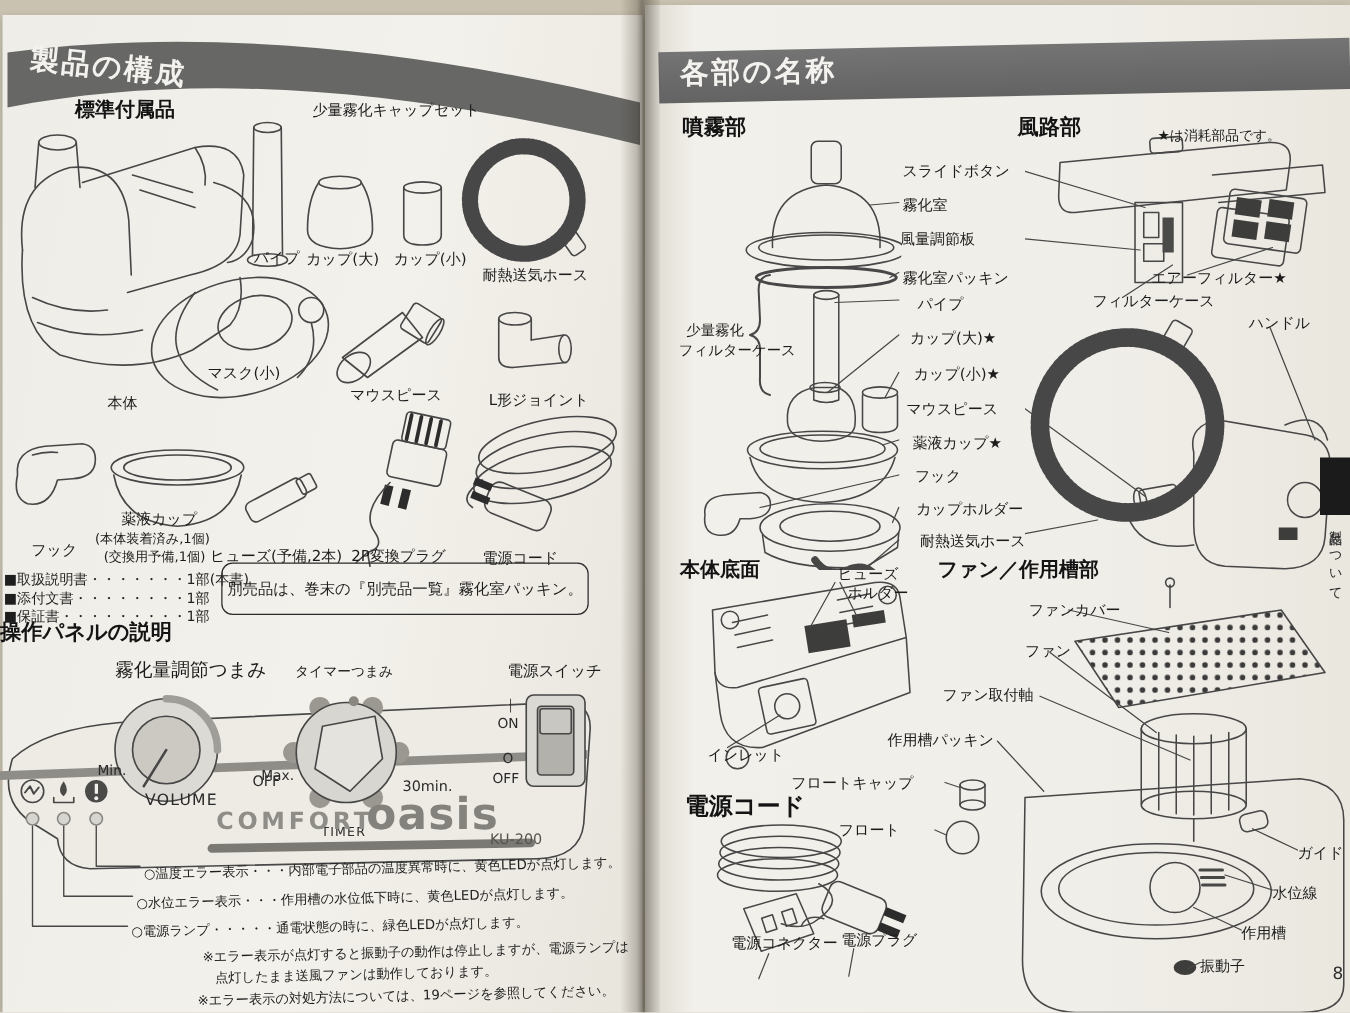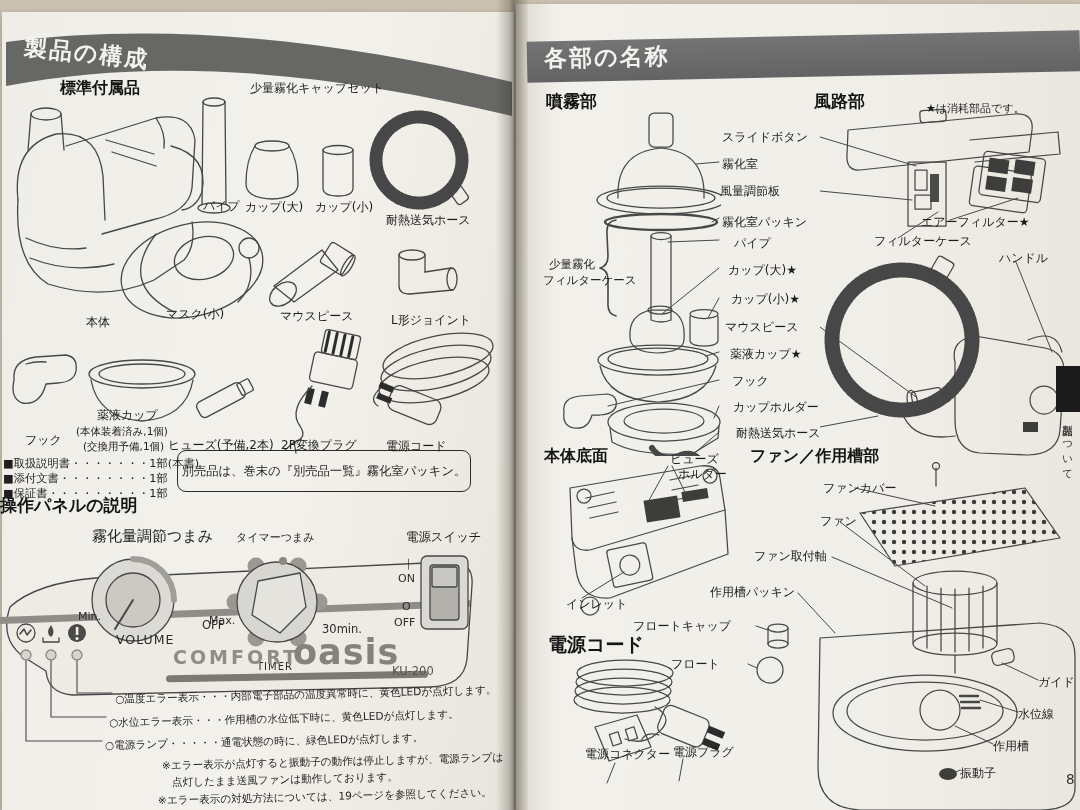--- a/index.html
+++ b/index.html
@@ -142,21 +142,21 @@
       <rect x="370" y="319" width="15" height="6" fill="#2c2c2c" stroke="none"></rect>
     </g>
   </g>
 </svg>
 
 <div class="lbl" style="left:203px;top:200px">パイプ</div>
 <div class="lbl" style="left:245px;top:201px">カップ(大)</div>
 <div class="lbl" style="left:315px;top:201px">カップ(小)</div>
 <div class="lbl" style="left:386px;top:214px">耐熱送気ホース</div>
 <div class="lbl" style="left:86px;top:316px">本体</div>
-<div class="lbl" style="left:166px;top:308px">マスク(小)</div>
+<div class="lbl" style="left:166px;top:292px">マスク(小)</div>
 <div class="lbl" style="left:280px;top:310px">マウスピース</div>
 <div class="lbl" style="left:391px;top:314px">L形ジョイント</div>
 <div class="lbl" style="left:25px;top:434px">フック</div>
 <div class="lbl" style="left:97px;top:409px">薬液カップ</div>
 <div class="lbl lbl-s" style="left:76px;top:425px">(本体装着済み,1個)</div>
 <div class="lbl lbl-s" style="left:83px;top:440px">(交換用予備,1個)</div>
 <div class="lbl" style="left:168px;top:439px">ヒューズ(予備,2本)</div>
 <div class="lbl" style="left:281px;top:439px">2P変換プラグ</div>
 <div class="lbl" style="left:386px;top:440px">電源コード</div>
 

